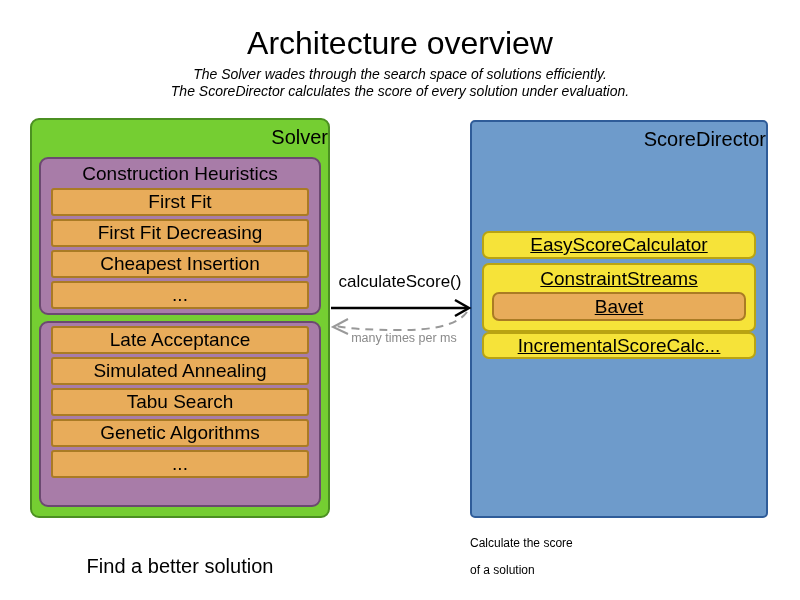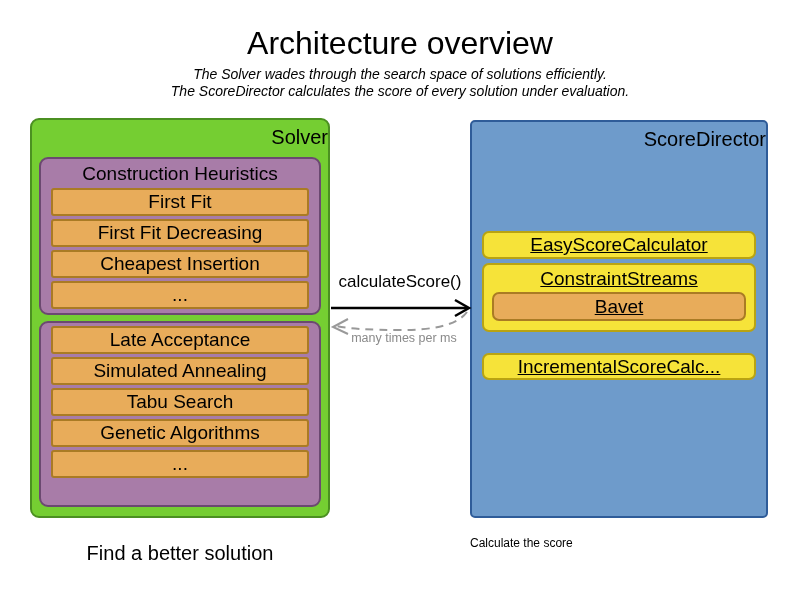--- a/index.html
+++ b/index.html
@@ -55,24 +55,24 @@
   .calc-simple { height: 28px; line-height: 24px; }
   .calc-group { margin-top: 4px; padding-bottom: 9px; }
   .calc-group-title { line-height: 25px; margin-top: 1px; border-radius: 8px; }
   .bavet {
     margin: 1px 8px 0 8px; height: 29px;
     background: var(--algorithm-orange, #E8AC5A);
     border: 2px solid var(--algorithm-orange-border, #AA7B24);
     border-radius: 7px; box-sizing: border-box;
     text-align: center; font-size: 19px; line-height: 25px;
   }
-  .calc-last { margin-top: 21px; height: 27px; line-height: 23px; }
+  .calc-last { margin-top: 0; height: 27px; line-height: 23px; }
   .call-label { position: absolute; left: 330px; top: 272px; width: 140px; text-align: center; font-size: 17px; }
   .freq-label { position: absolute; left: 332px; top: 331px; width: 144px; text-align: center; font-size: 12.5px; color: #8a8a8a; }
-  .caption-left  { position: absolute; left: 30px;  top: 540px; width: 300px; text-align: center; font-size: 20px; line-height: 27px; }
+  .caption-left  { position: absolute; left: 30px;  top: 553px; width: 300px; text-align: center; font-size: 20px; line-height: 27px; }
   .caption-right { position: absolute; left: 470px; top: 530px; width: 298px; text-align: left; font-size: 12px; line-height: 27px; }
   .arrows { position: absolute; left: 0; top: 0; pointer-events: none; }
   .arrow-solid  { stroke: var(--arrow-black, #000000); stroke-width: 2.5; fill: none; }
   .arrow-dashed { stroke: var(--return-arrow-gray, #999999); stroke-width: 2; fill: none; }
   .dashes { stroke-dasharray: 8 6; }
 </style>
 </head>
 <body>
 
 <div class="canvas">
@@ -122,15 +122,16 @@
   <svg class="arrows" width="800" height="600" viewBox="0 0 800 600">
     <line class="arrow-solid" x1="331" y1="308" x2="467" y2="308"></line>
     <polyline class="arrow-solid" points="455,300 469,308 455,316"></polyline>
     <path class="arrow-dashed dashes" d="M 467,312 C 456,327 428,330 400,330 C 372,330 349,329 337,326"></path>
     <polyline class="arrow-dashed" points="348,319 333,327 348,334"></polyline>
   </svg>
 
   <div class="caption-left">Find a better solution</div>
   <div class="caption-right">
     <div>Calculate the score</div>
+    <div>of a solution</div>
   </div>
 
 </div>
 
 </body></html>

